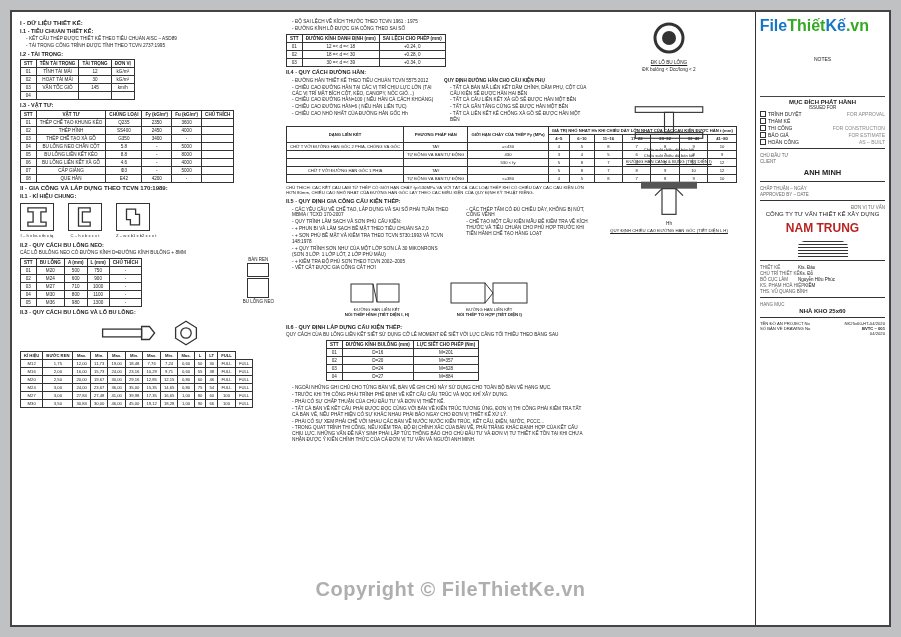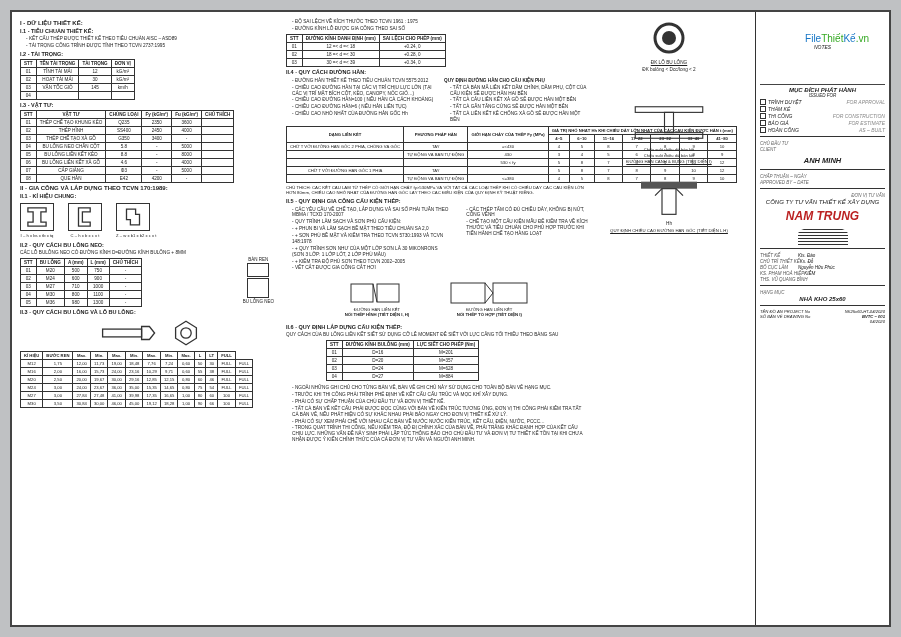--- a/index.html
+++ b/index.html
@@ -1,22 +1,22 @@
 <!DOCTYPE html>
 <html><head>
 <meta charset="utf-8">
 <style>
   *{margin:0;padding:0;box-sizing:border-box;font-family:Arial,Helvetica,sans-serif;}
   html,body{width:901px;height:637px;background:#bfc1c3;overflow:hidden;}
   .paper{position:absolute;left:10px;top:10px;width:881px;height:617px;background:#fff;border:2px solid #444;}
   .watermark{position:absolute;bottom:24px;left:0;right:0;text-align:center;font-size:20px;font-weight:600;color:rgba(108,108,112,0.55);letter-spacing:.5px;pointer-events:none;z-index:9;}
-  .logo{position:absolute;top:5px;right:20px;font-size:10px;font-weight:400;color:#1676c6;z-index:10;margin-top:16px;}
+  .logo{position:absolute;top:5px;right:20px;font-size:16px;font-weight:700;color:#1676c6;z-index:10;}
   .logo .hl{color:#35a923;}
   
-  .titleblock{position:absolute;top:0;right:0;bottom:0;width:134px;border-left:1px solid #333;font-size:5px;padding:2px 4px;color:#222;font-style:italic;}
+  .titleblock{position:absolute;top:0;right:0;bottom:0;width:134px;border-left:1px solid #333;font-size:5px;padding:14px 4px;color:#222;}
   .tb-head{text-align:center;font-size:5px;margin-top:30px;margin-bottom:2px;}
   .tb-rule{border-top:1px solid #444;margin:2px 0;}
   .tb-row{display:flex;align-items:center;gap:2px;margin:1px 0;}
   .tb-check{width:6px;height:6px;border:1px solid #333;flex:none;}
   .tb-strong{font-weight:700;font-size:7.5px;text-align:center;margin:4px 0;}
   .tb-mid{font-size:6px;text-align:center;margin:1px 0;}
   .tb-small{font-size:4.5px;color:#666;margin:1px 0;}
   .tb-logo{width:50px;height:18px;margin:3px auto;background:repeating-linear-gradient(0deg,#333,#333 1px,#fff 1px,#fff 3px);border-radius:40% 40% 0 0;}
   .tb-field{display:flex;font-size:4.5px;margin:1px 0;}
   .tb-field > span:first-child{color:#555;min-width:38px;}
@@ -51,20 +51,21 @@
   .small-draw svg{height:26px;}
 
 </style>
 </head>
 <body>
 
 <div class="paper">
   <div class="logo">
     <span>File</span><span class="hl">Thiết</span><span>Kế</span><span class="hl">.vn</span>
   </div>
+  <div class="watermark">Copyright © FileThietKe.vn</div>
 
   <div class="titleblock">
     <div class="tb-head">NOTES</div>
     <div style="height:30px"></div>
     <div class="tb-rule"></div>
     <div style="text-align:center;font-size:6px;font-weight:700">MỤC ĐÍCH PHÁT HÀNH</div>
     <div style="text-align:center;font-size:4.5px">ISSUED FOR</div>
     <div id="issued-list">
         <div class="tb-row">
           <span class="tb-check"></span>

